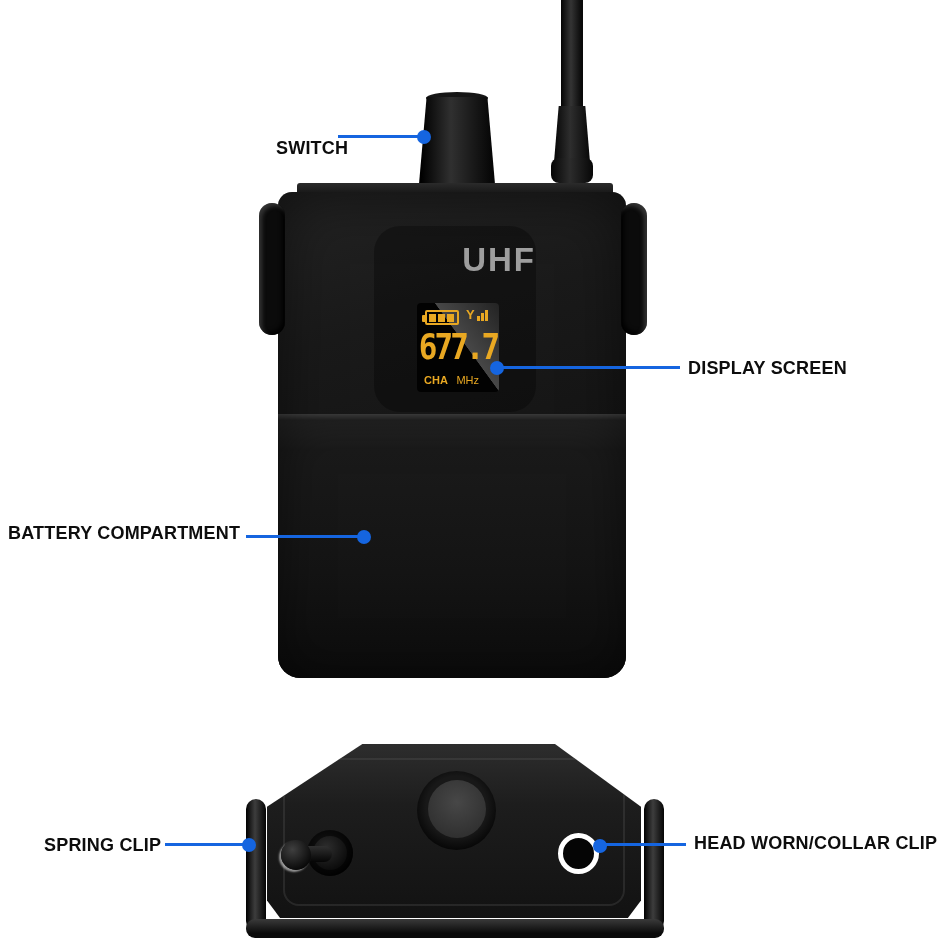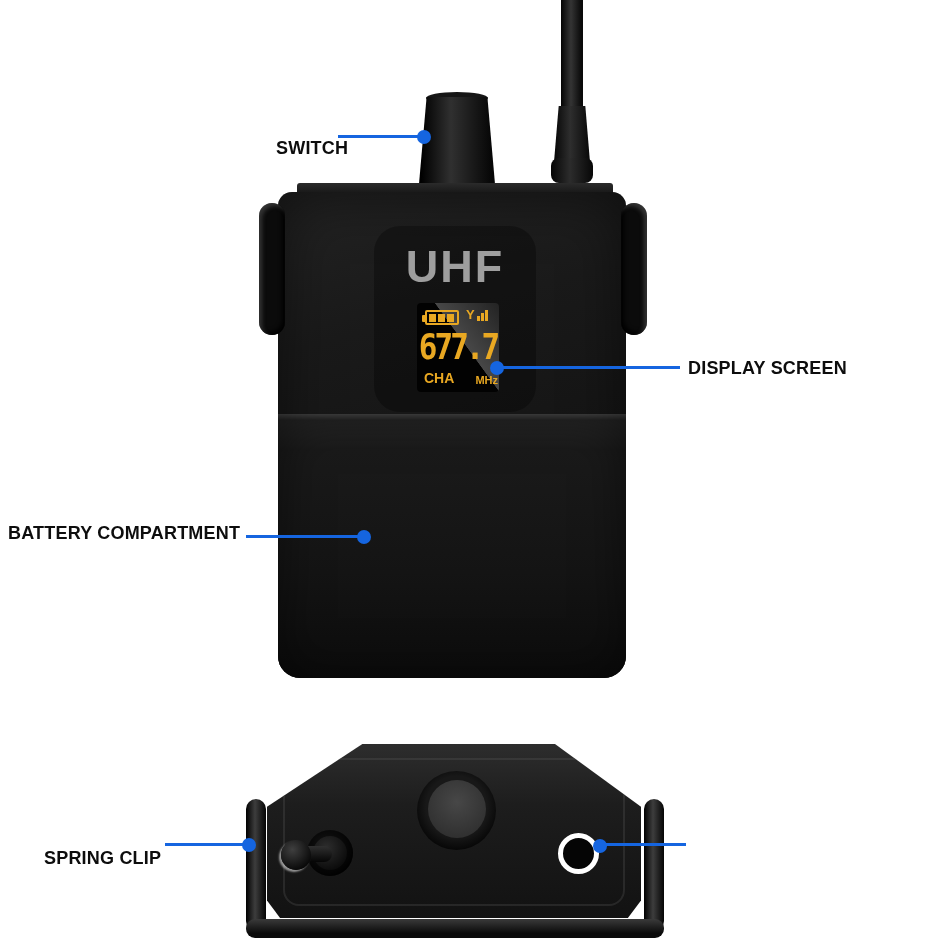--- a/index.html
+++ b/index.html
@@ -38,40 +38,40 @@
   .body-main{left:278px;top:192px;width:348px;height:486px;border-radius:14px 14px 22px 22px;
     background:linear-gradient(165deg,#232323 0%,#1a1a1a 28%,#151515 55%,#0e0e0e 100%);
     box-shadow:inset 0 0 60px rgba(0,0,0,.55);}
   .hook{width:26px;height:132px;top:203px;border-radius:13px;background:#0b0b0b;}
   .hook-left{left:259px;box-shadow:inset 3px 3px 4px rgba(120,120,120,.38),inset -3px -3px 4px rgba(0,0,0,.9);}
   .hook-right{left:621px;box-shadow:inset -3px 3px 4px rgba(120,120,120,.38),inset 3px -3px 4px rgba(0,0,0,.9);}
   .face-plate{left:374px;top:226px;width:162px;height:186px;border-radius:26px;background:rgba(0,0,0,.30);}
   .battery-cover{left:278px;top:414px;width:348px;height:264px;border-radius:0 0 22px 22px;
     background:linear-gradient(180deg,#4a4a4a 0px,#262626 6px,#1a1a1a 36px,#141414 60%,#0c0c0c 100%);
     box-shadow:inset 0 0 50px rgba(0,0,0,.5);}
-  .uhf-logo{left:374px;top:241px;width:162px;text-align:center;
-    font-weight:bold;font-size:45px;letter-spacing:2px;color:var(--uhf-gray);}
+  .uhf-logo{left:374px;top:241px;width:162px;text-align:right;
+    font-weight:bold;font-size:33px;letter-spacing:2px;color:var(--uhf-gray);}
 
   
   .display{left:417px;top:303px;width:82px;height:89px;border-radius:4px;
     background:linear-gradient(54deg,#020202 56%,#474747 56.5%,#232323 100%);}
   .disp-battery{left:8px;top:7px;width:34px;height:15px;border:2px solid var(--display-amber);
     border-radius:2px;display:flex;gap:2px;padding:1px 2px;align-items:center;}
   .disp-battery::before{content:"";position:absolute;left:-5px;top:3px;width:4px;height:7px;
     background:var(--display-amber);border-radius:1px;}
   .disp-battery .bar{width:7px;height:8px;background:var(--display-amber);}
   .disp-signal{left:49px;top:5px;display:flex;align-items:flex-end;gap:1px;}
   .disp-signal .y{font-weight:bold;font-size:13px;line-height:13px;color:var(--display-amber);margin-right:1px;}
   .disp-signal .sbar{width:3px;background:var(--display-amber);}
   .sbar.s1{height:5px;} .sbar.s2{height:8px;} .sbar.s3{height:11px;}
   .disp-freq{left:0;right:0;top:23px;text-align:center;color:var(--display-amber);
     font-family:"DejaVu Sans Mono",monospace;font-weight:bold;font-size:31px;
     letter-spacing:-3px;transform:scaleY(1.15);transform-origin:top center;}
-  .disp-cha{left:7px;bottom:6px;font-weight:bold;font-size:14px;color:var(--display-amber);}
-  .disp-mhz{right:1px;bottom:6px;font-weight:bold;font-size:11px;color:var(--display-amber);}
+  .disp-cha{left:7px;bottom:6px;font-weight:bold;font-size:11px;color:var(--display-amber);}
+  .disp-mhz{right:20px;bottom:6px;font-weight:normal;font-size:11px;color:var(--display-amber);}
 
   
   .clip-wire-v{top:799px;width:20px;height:132px;border-radius:10px;
     background:linear-gradient(90deg,#000,#3d3d3d 45%,#050505);}
   .clip-wire-left{left:246px;} .clip-wire-right{left:644px;}
   .clip-wire-bottom{left:246px;top:919px;width:418px;height:19px;border-radius:9px;
     background:linear-gradient(180deg,#3a3a3a,#0a0a0a 75%);}
   .bottom-body{left:267px;top:744px;width:374px;height:174px;
     clip-path:polygon(0% 36%,25.5% 0%,77% 0%,100% 36%,100% 90%,96.5% 100%,3.5% 100%,0% 90%);
     background:linear-gradient(180deg,#2d2d2d 0%,#1d1d1d 35%,#121212 100%);}
@@ -159,22 +159,23 @@
   <div class="abs callout-dot" style="left:417px;top:130px;"></div>
 
   <div class="abs callout-dot" style="left:490px;top:361px;"></div>
   <div class="abs callout-line" style="left:500px;top:366px;width:180px;"></div>
   <div class="abs callout-label" style="left:688px;top:358px;text-align:center;">DISPLAY SCREEN</div>
 
   <div class="abs callout-label" style="left:8px;top:523px;">BATTERY COMPARTMENT</div>
   <div class="abs callout-line" style="left:246px;top:535px;width:112px;"></div>
   <div class="abs callout-dot" style="left:357px;top:530px;"></div>
 
-  <div class="abs callout-label" style="left:44px;top:835px;margin-top:13px;">SPRING CLIP</div>
+  <div class="abs callout-label" style="left:44px;top:835px;">SPRING CLIP</div>
   <div class="abs callout-line" style="left:165px;top:843px;width:80px;"></div>
   <div class="abs callout-dot" style="left:242px;top:838px;"></div>
 
   <div class="abs callout-dot" style="left:593px;top:839px;"></div>
   <div class="abs callout-line" style="left:604px;top:843px;width:82px;"></div>
   <div class="abs callout-label two-line" style="left:694px;top:832px;">
+    <div>HEAD WORN/COLLAR CLIP</div>
   </div>
 
 </div>
 
 </body></html>

